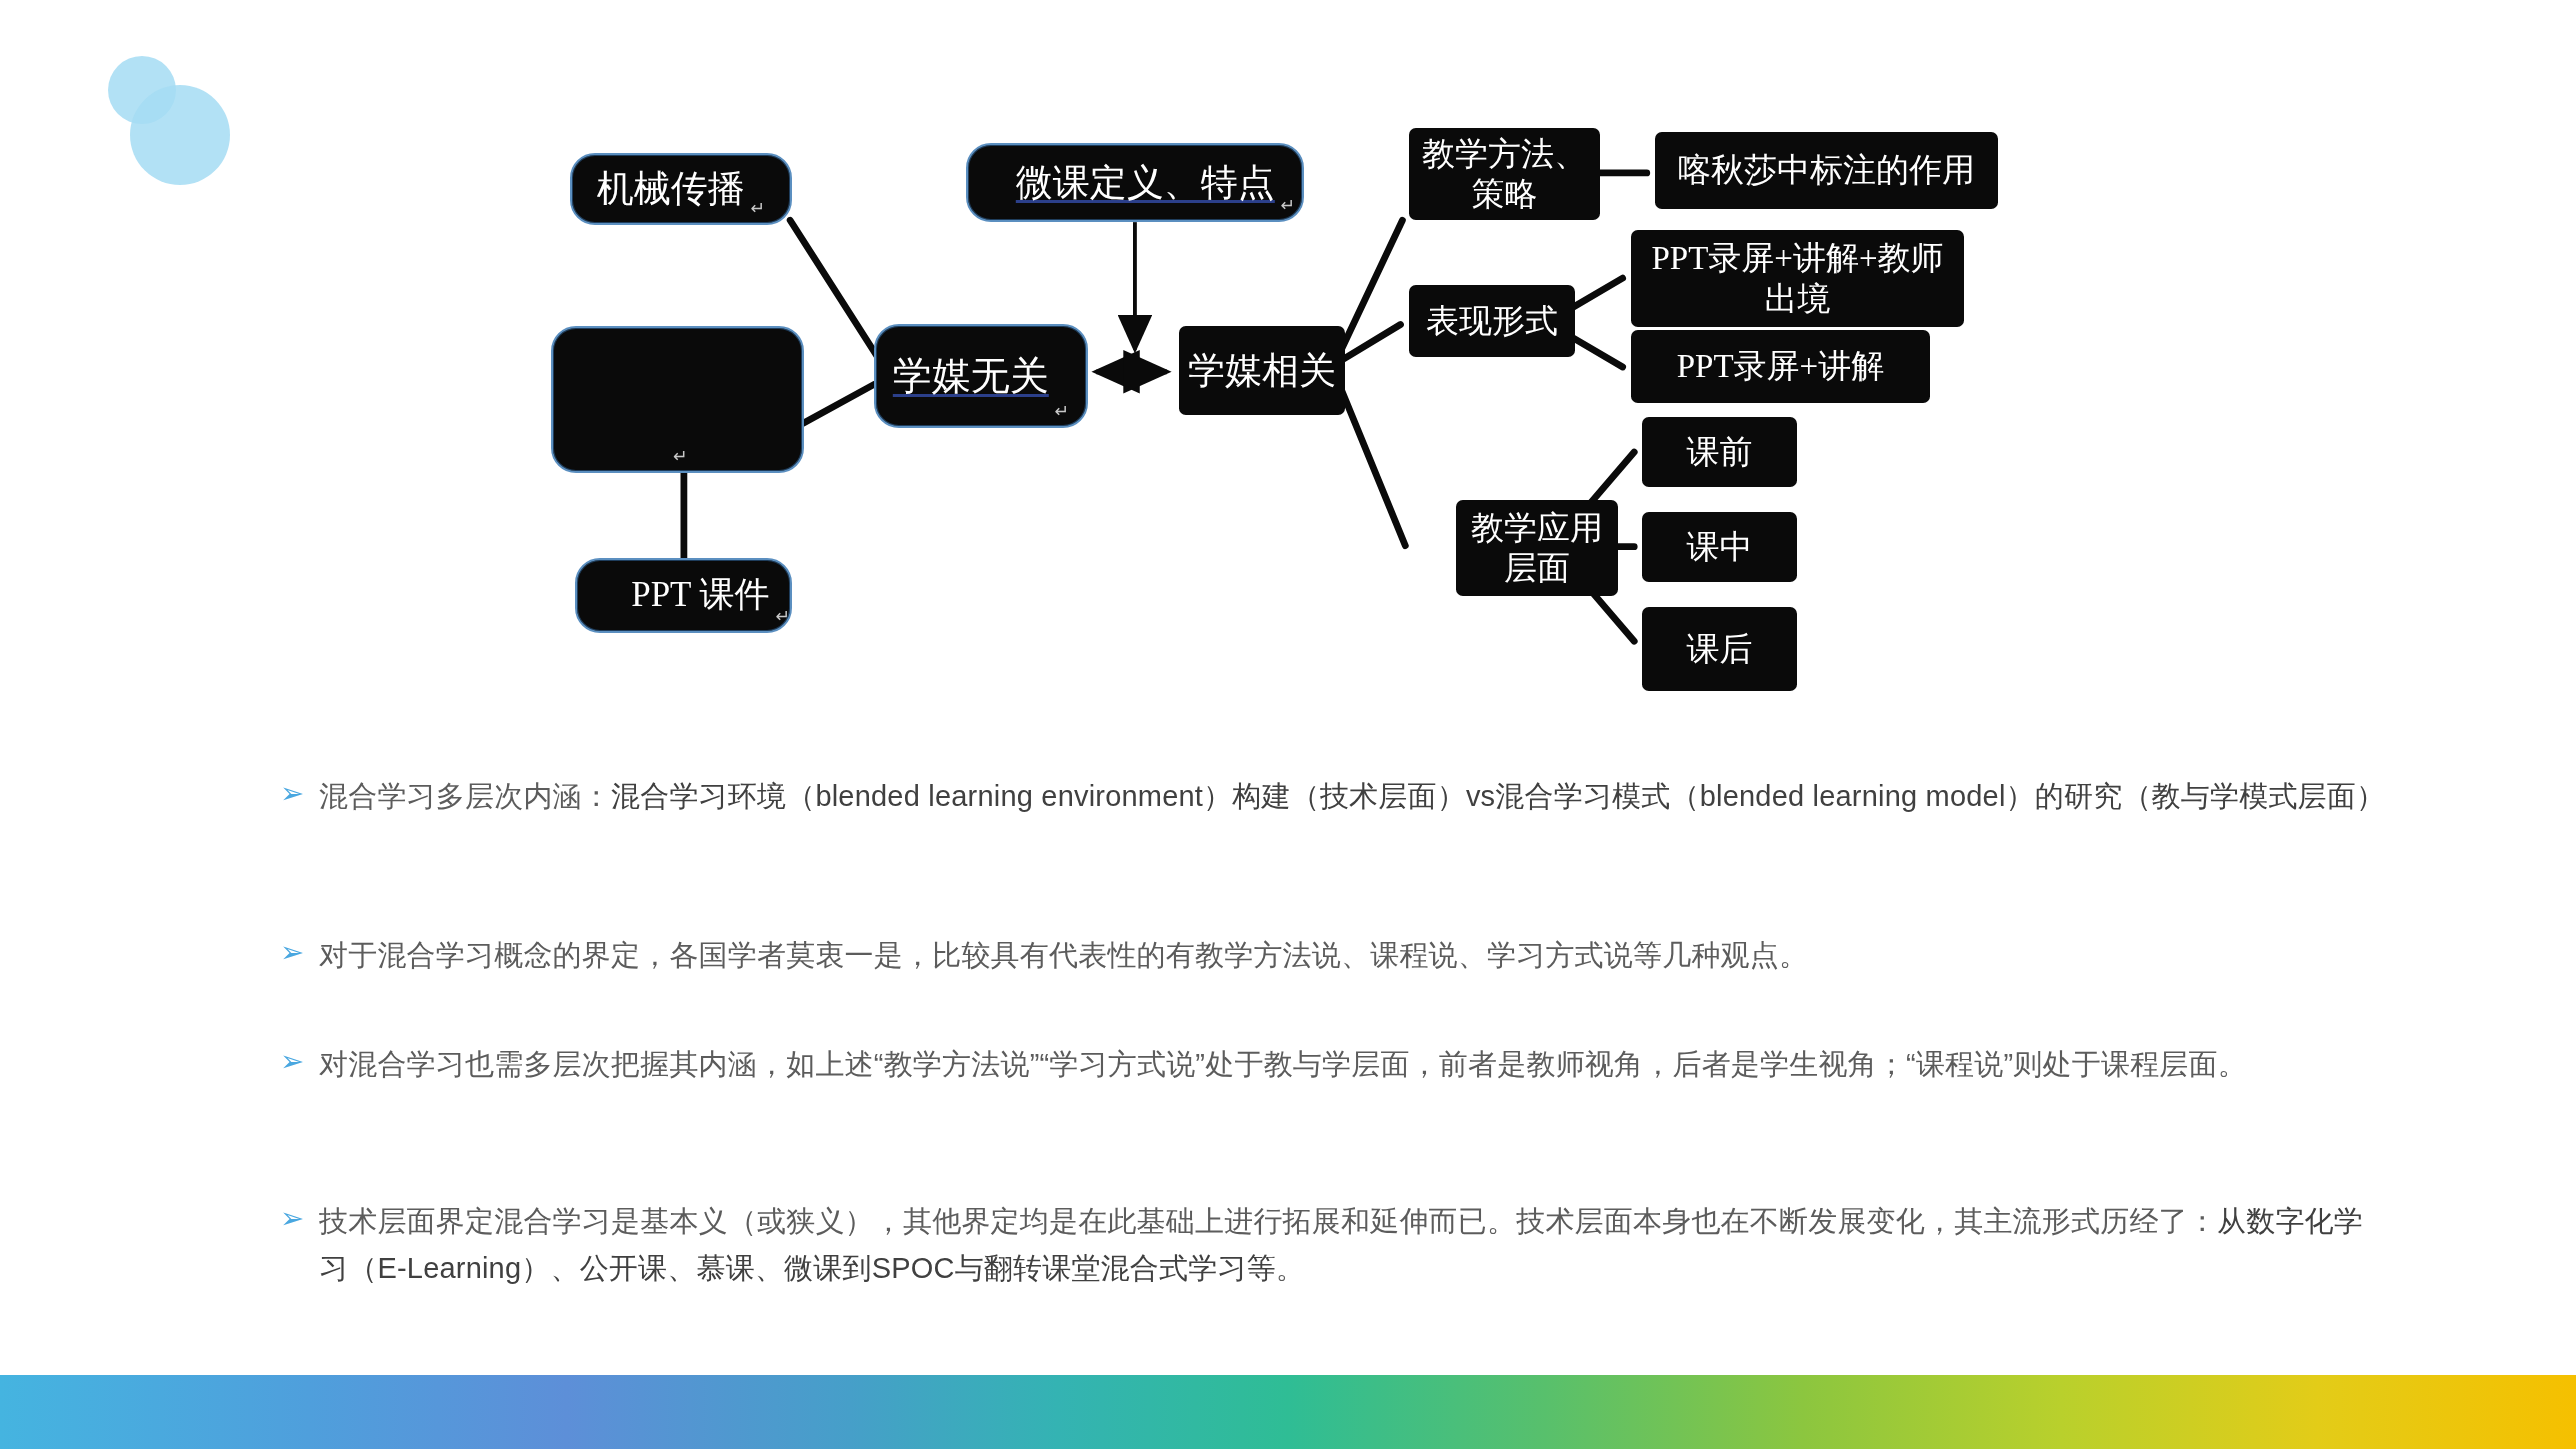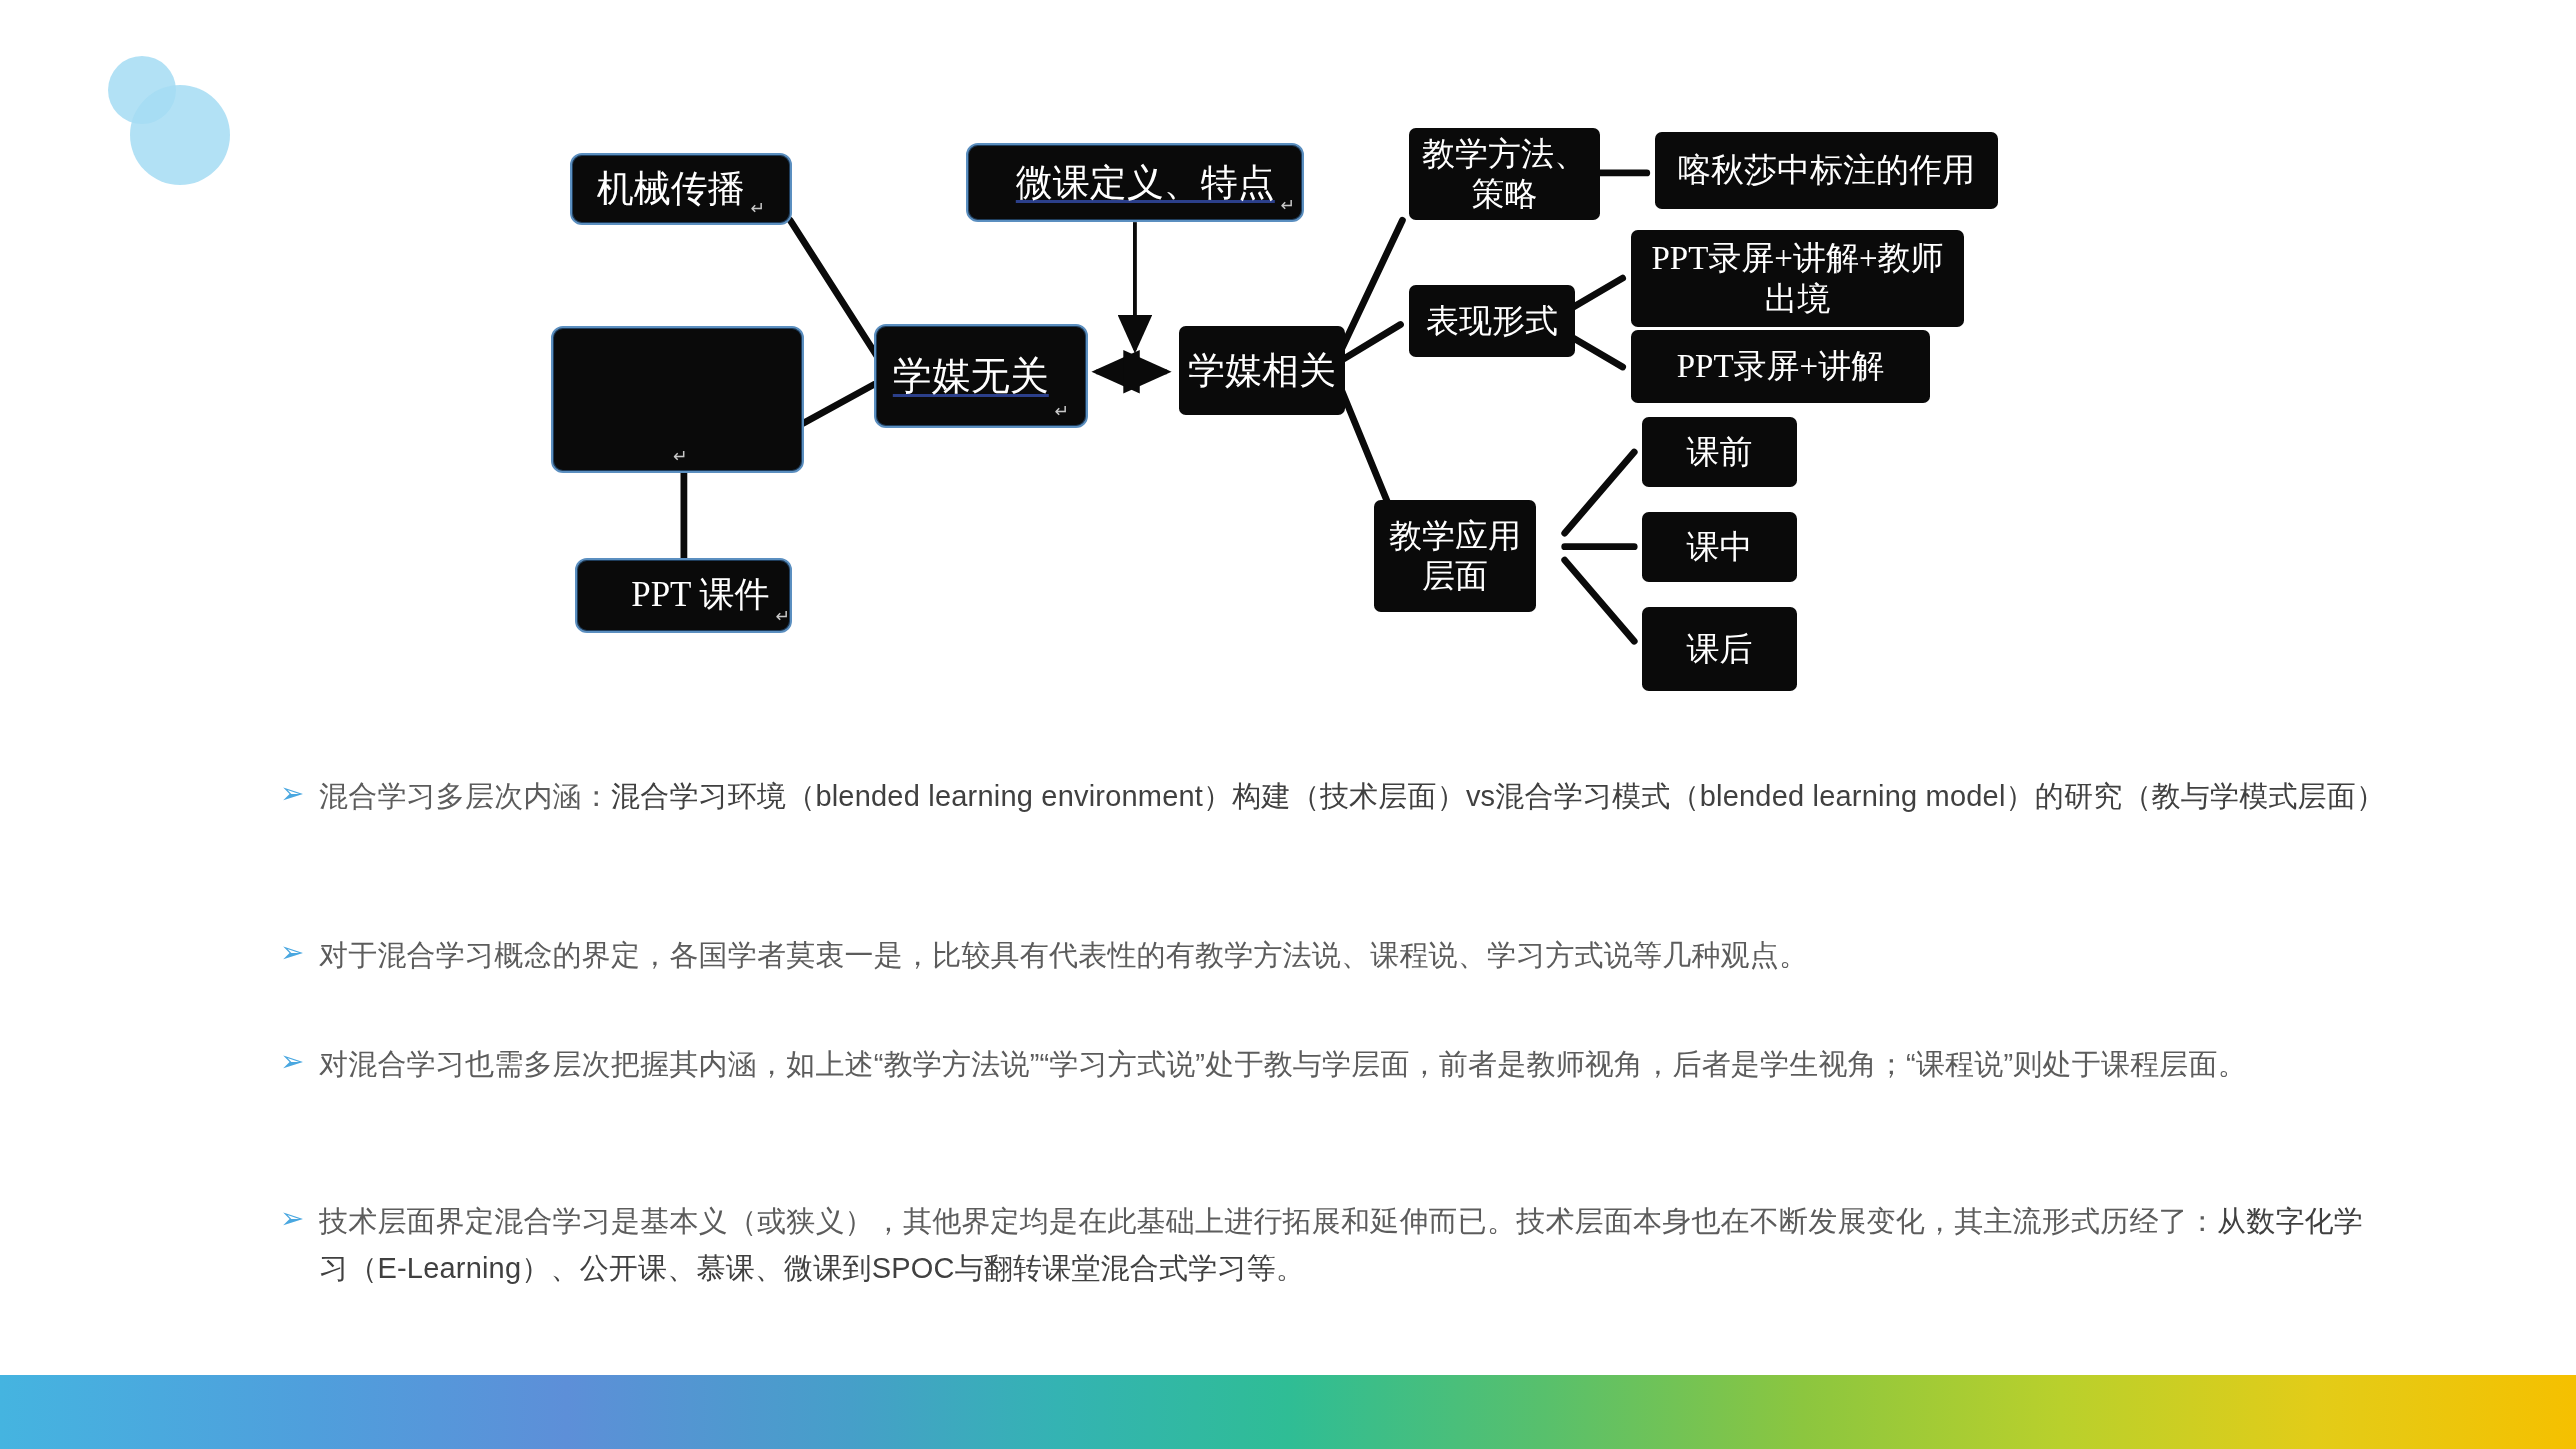--- a/index.html
+++ b/index.html
@@ -27,21 +27,21 @@
     display:flex;align-items:center;justify-content:center;
     text-align:center;
     font-family:"Liberation Serif","DejaVu Serif",serif;
     line-height:1.22;
     box-sizing:border-box;
     z-index:3;
     white-space:pre-line;
   }
   
   .node.rounded{
-    border-radius:12px;
+    border-radius:25px;
     border:2.9px solid #5b8fc0;
     box-shadow:0 0 0 1px #1e3d5c inset;
   }
   
   .node.plain{
     border-radius:6.8px;
     border:0;
     margin-left:8px;
   }
   .node .cr{
@@ -145,21 +145,21 @@
     <div class="node rounded" style="left: 874px; top: 324px; width: 214px; height: 104px; font-size: 39px;"><span class="u">学媒无关</span><span class="cr">↵</span></div>
     <div class="node plain" style="left: 1171px; top: 326px; width: 166px; height: 89px; font-size: 37px;"><span>学媒相关</span></div>
     <div class="node rounded" style="left: 575px; top: 558px; width: 217px; height: 75px; font-size: 35px; justify-content: flex-end;"><span>PPT 课件</span><span class="cr">↵</span></div>
     <div class="node plain" style="left: 1401px; top: 128px; width: 191px; height: 92px; font-size: 33px;"><span>教学方法、
 策略</span></div>
     <div class="node plain" style="left: 1647px; top: 132px; width: 343px; height: 77px; font-size: 33px;"><span>喀秋莎中标注的作用</span></div>
     <div class="node plain" style="left: 1401px; top: 285px; width: 166px; height: 72px; font-size: 33px;"><span>表现形式</span></div>
     <div class="node plain" style="left: 1623px; top: 230px; width: 333px; height: 97px; font-size: 33px;"><span>PPT录屏+讲解+教师
 出境</span></div>
     <div class="node plain" style="left: 1623px; top: 330px; width: 299px; height: 73px; font-size: 33px;"><span>PPT录屏+讲解</span></div>
-    <div class="node plain" style="left: 1366px; top: 500px; width: 162px; height: 112px; font-size: 33px;"><span>教学应用
+    <div class="node plain" style="left: 1448px; top: 500px; width: 162px; height: 96px; font-size: 33px;"><span>教学应用
 层面</span></div>
     <div class="node plain" style="left: 1634px; top: 417px; width: 155px; height: 70px; font-size: 33px;"><span>课前</span></div>
     <div class="node plain" style="left: 1634px; top: 512px; width: 155px; height: 70px; font-size: 33px;"><span>课中</span></div>
     <div class="node plain" style="left: 1634px; top: 607px; width: 155px; height: 84px; font-size: 33px;"><span>课后</span></div>
   </div>
 
 <div id="bullets">
     <div class="bullet" style="left: 280px; top: 39px; width: 2106px;">
       <div class="bmark">➢</div>
       <div class="btext"><span>混合学习多层次内涵：</span><span class="red">混合学习环境（blended learning environment）构建（技术层面）vs混合学习模式（blended learning model）的研究（教与学模式层面）</span></div>

